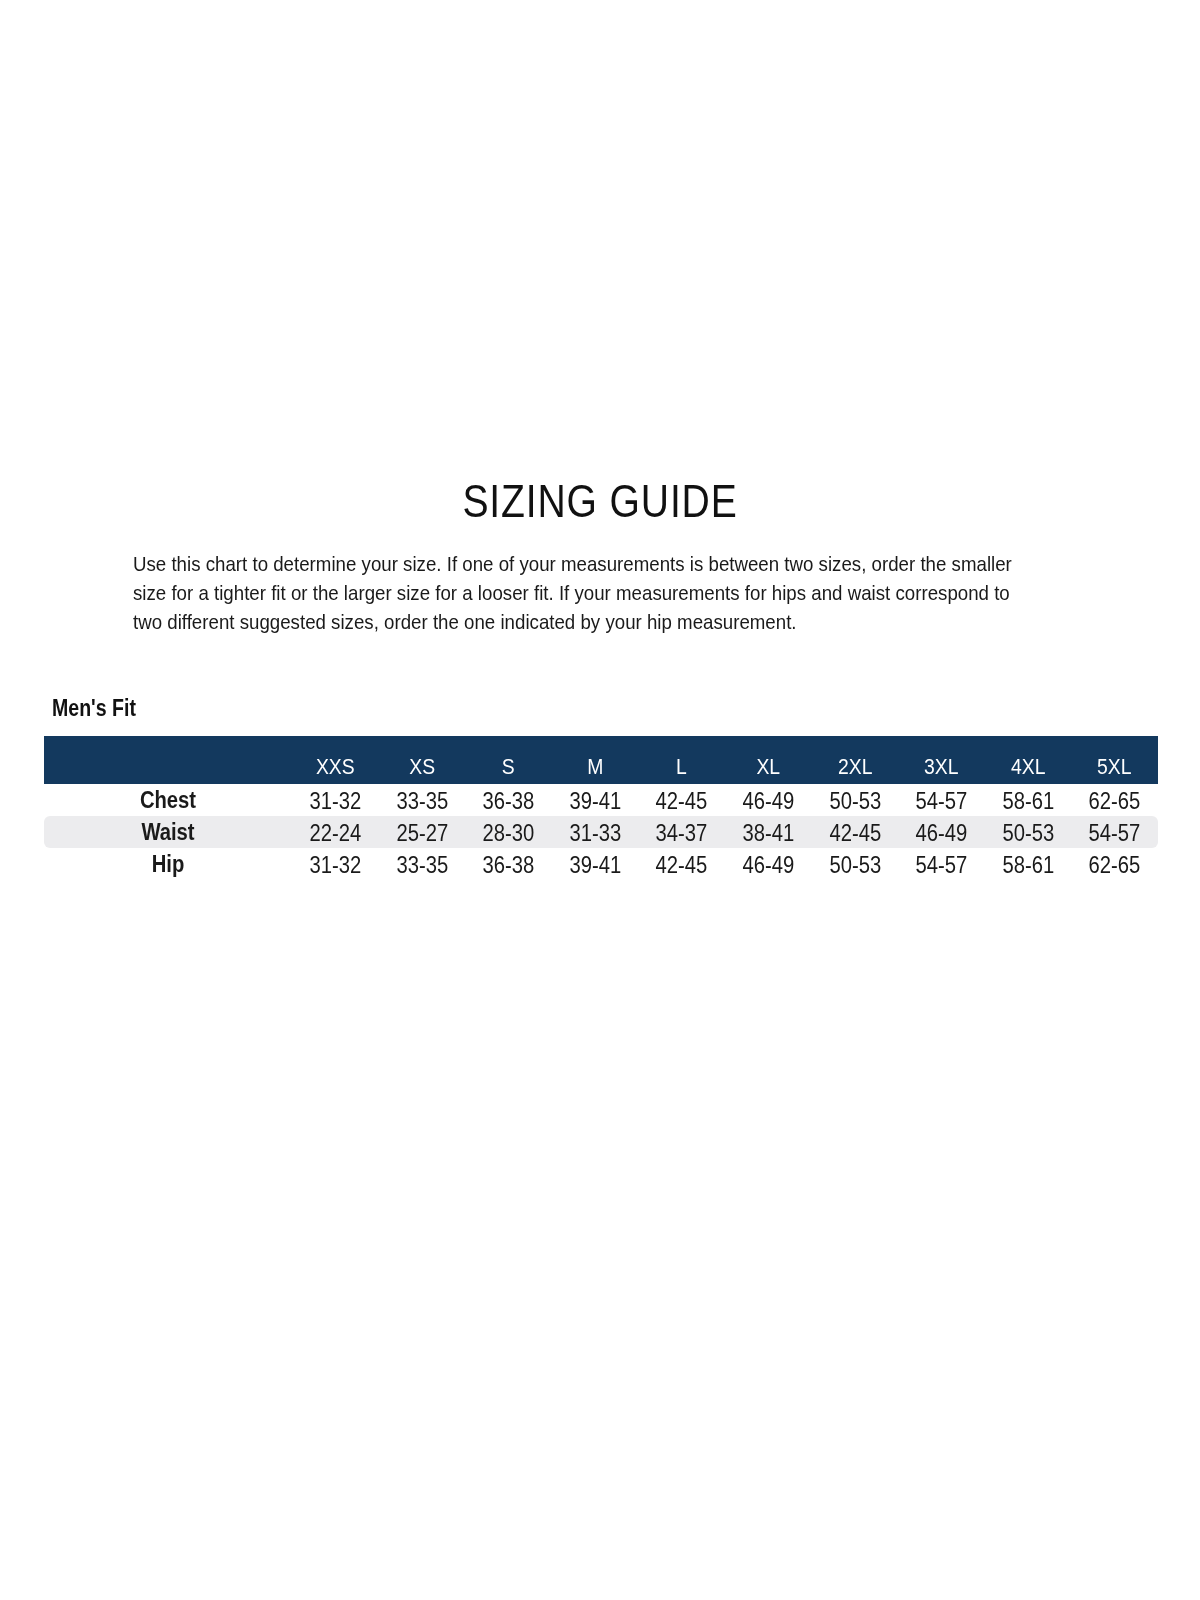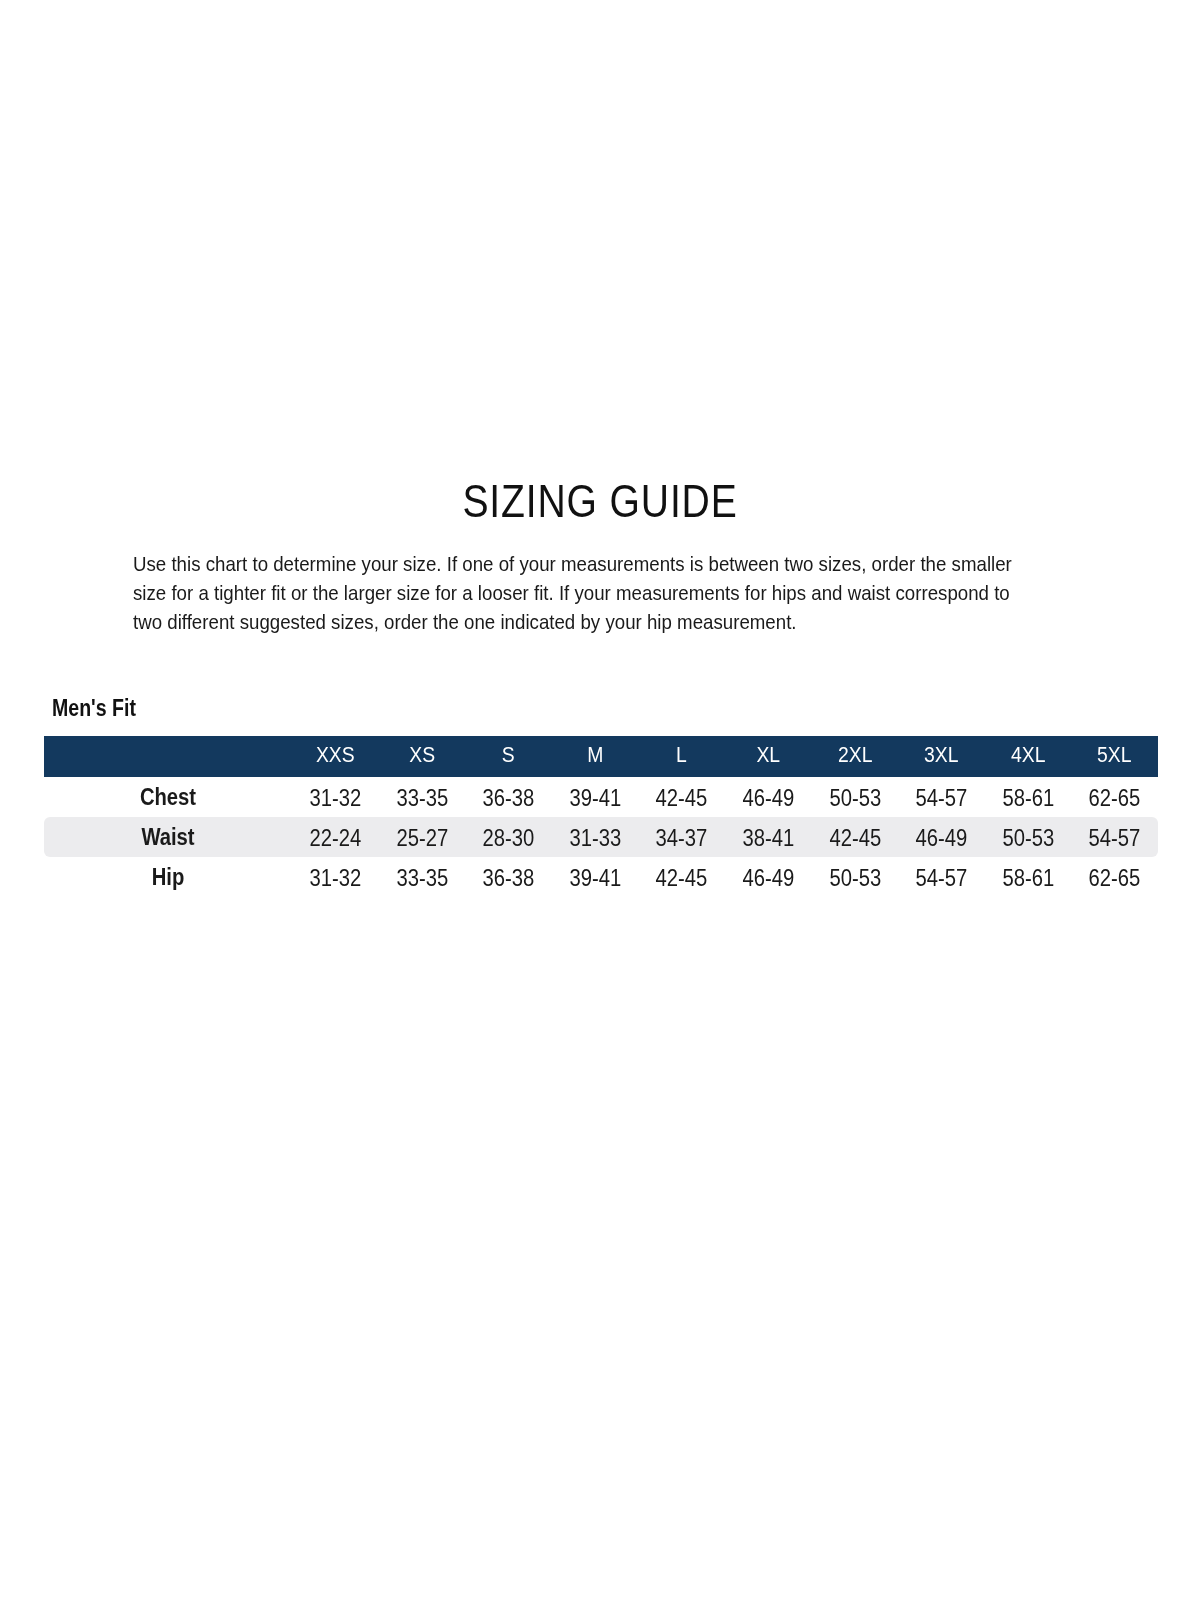--- a/index.html
+++ b/index.html
@@ -53,28 +53,29 @@
   }
   .size-table {
     position: absolute;
     top: 736px;
     left: 44px;
     width: 1114px;
   }
   .header-row {
     display: flex;
     height: 37px;
+    align-items: center;
     background: var(--header-bg, #13395E);
     color: var(--header-text, #ffffff);
     font-size: 22px;
-    padding-top: 4px;
+    padding-top: 11px;
   }
   .data-row {
     display: flex;
-    height: 40px;
+    height: 32px;
     align-items: center;
     font-size: 23px;
   }
   .data-row.alt {
     background: var(--alt-row-bg, #ECECEE);
     border-radius: 6px;
   }
   .corner-cell, .label-cell {
     width: 248px;
     flex: 0 0 248px;

